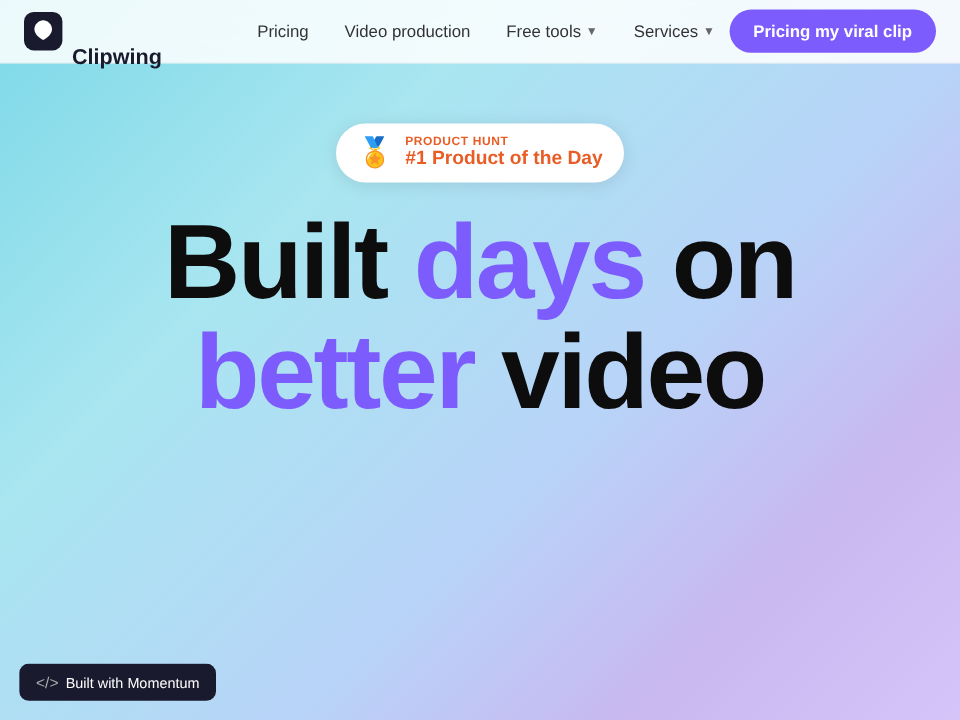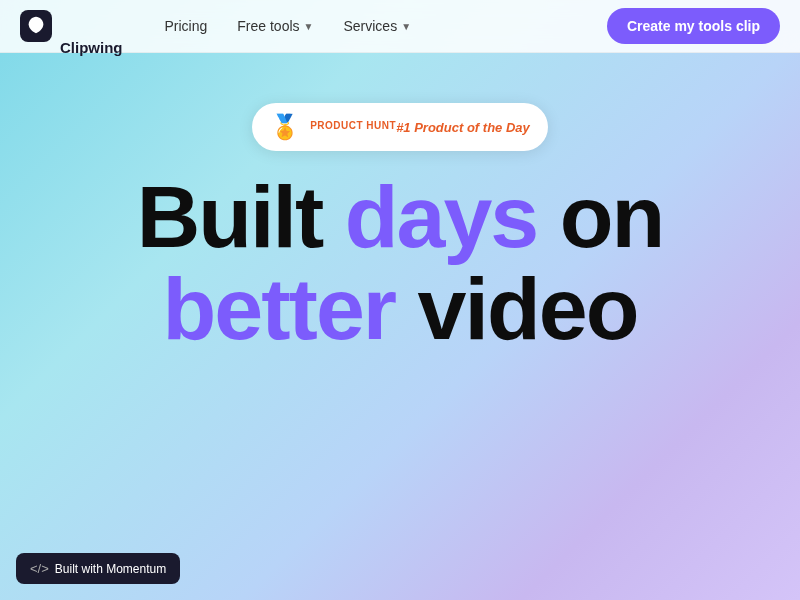--- a/index.html
+++ b/index.html
@@ -48,31 +48,32 @@
       justify-content: center;
       overflow: hidden;
     }
 
     .logo-icon svg {
       width: 22px;
       height: 22px;
     }
 
     .logo-name {
-      font-size: 15px;
+      font-size: 18px;
       font-weight: 600;
       color: #1a1a2e;
       margin-top: 43px;
     }
 
     .nav-links {
       display: flex;
       align-items: center;
       gap: 6px;
       flex: 1;
+      justify-content: flex-end;
     }
 
     .nav-link {
       font-size: 14px;
       color: #333;
       padding: 6px 12px;
       border-radius: 6px;
       cursor: pointer;
       display: flex;
       align-items: center;
@@ -121,36 +122,35 @@
       margin-bottom: 20px;
       box-shadow: 0 2px 15px rgba(0,0,0,0.1);
     }
 
     .ph-medal {
       font-size: 24px;
     }
 
     .ph-text-area {
       display: flex;
-      flex-direction: row;
+      flex-direction: column;
     }
 
     .ph-label {
       font-size: 10px;
       font-weight: 700;
       color: #e85d26;
       letter-spacing: 0.5px;
       text-transform: uppercase;
     }
 
     .ph-title {
-      font-size: 13px;
+      font-size: 16px;
       font-weight: 800;
       color: #e85d26;
-      font-style: italic;
     }
 
     
     .hero-headline {
       text-align: center;
       padding: 0 20px;
       line-height: 1.05;
     }
 
     .hero-headline .line {
@@ -202,30 +202,33 @@
       </svg>
     </div>
     <span class="logo-name">Clipwing</span>
   </div>
 
   <div class="nav-links">
     <div class="nav-link">
       <span>Pricing</span>
     </div>
     <div class="nav-link">
+      <span>Video production</span>
+    </div>
+    <div class="nav-link">
       <span>Free tools</span>
       <span class="chevron">▼</span>
     </div>
     <div class="nav-link">
       <span>Services</span>
       <span class="chevron">▼</span>
     </div>
   </div>
 
-  <button class="cta-button">Create my tools clip</button>
+  <button class="cta-button">Pricing my viral clip</button>
 </nav>
 
 <section class="hero">
 
   <div class="ph-badge">
     <span class="ph-medal">🏅</span>
     <div class="ph-text-area">
       <span class="ph-label">PRODUCT HUNT</span>
       <span class="ph-title">#1 Product of the Day</span>
     </div>

